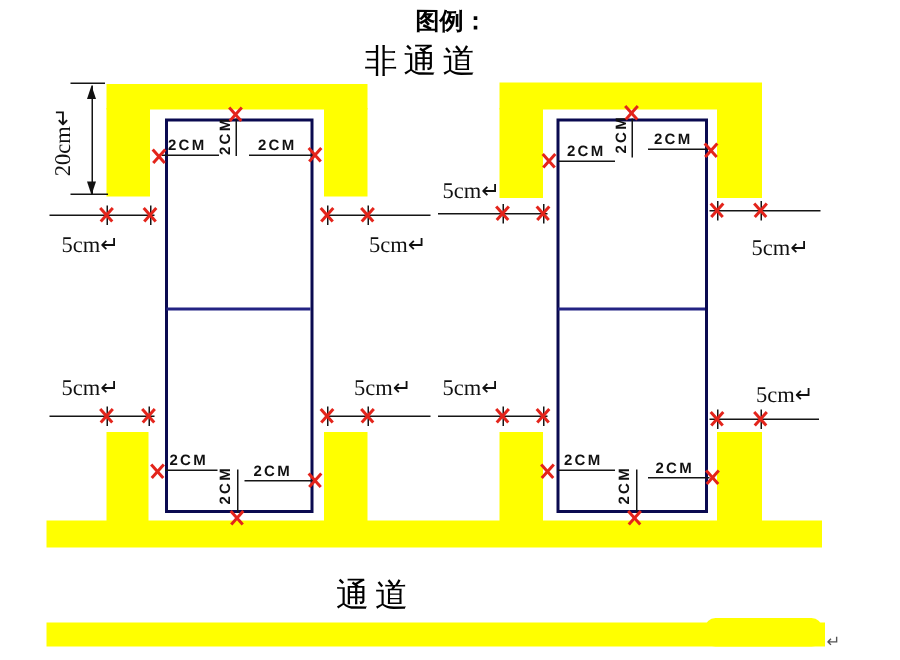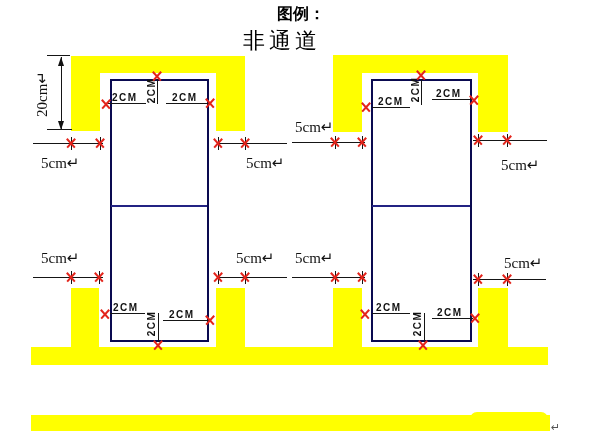--- a/index.html
+++ b/index.html
@@ -30,20 +30,21 @@
   .cnbig{position:absolute;font:22px "Liberation Serif",serif;color:#000;white-space:nowrap;letter-spacing:4px;}
   .ret{position:absolute;font:11px "DejaVu Sans",sans-serif;color:#555;}
 </style>
 </head>
 <body>
 
 <div class="stage">
 
   <div class="title" style="left:277px;top:4px;">图例：</div>
   <div class="cnbig" style="left:243px;top:26px;">非通道</div>
+  <div class="cnbig" style="left:224px;top:382px;">通道</div>
 
   <div class="yellow" style="left:71px;top:56px;width:174px;height:17px;"></div>
   <div class="yellow" style="left:71px;top:72px;width:29px;height:59px;"></div>
   <div class="yellow" style="left:216px;top:72px;width:29px;height:59px;"></div>
 
   <div class="yellow" style="left:333px;top:55px;width:175px;height:18px;"></div>
   <div class="yellow" style="left:333px;top:72px;width:29px;height:60px;"></div>
   <div class="yellow" style="left:478px;top:72px;width:30px;height:60px;"></div>
 
   <div class="yellow" style="left:71px;top:288px;width:28px;height:60px;"></div>

